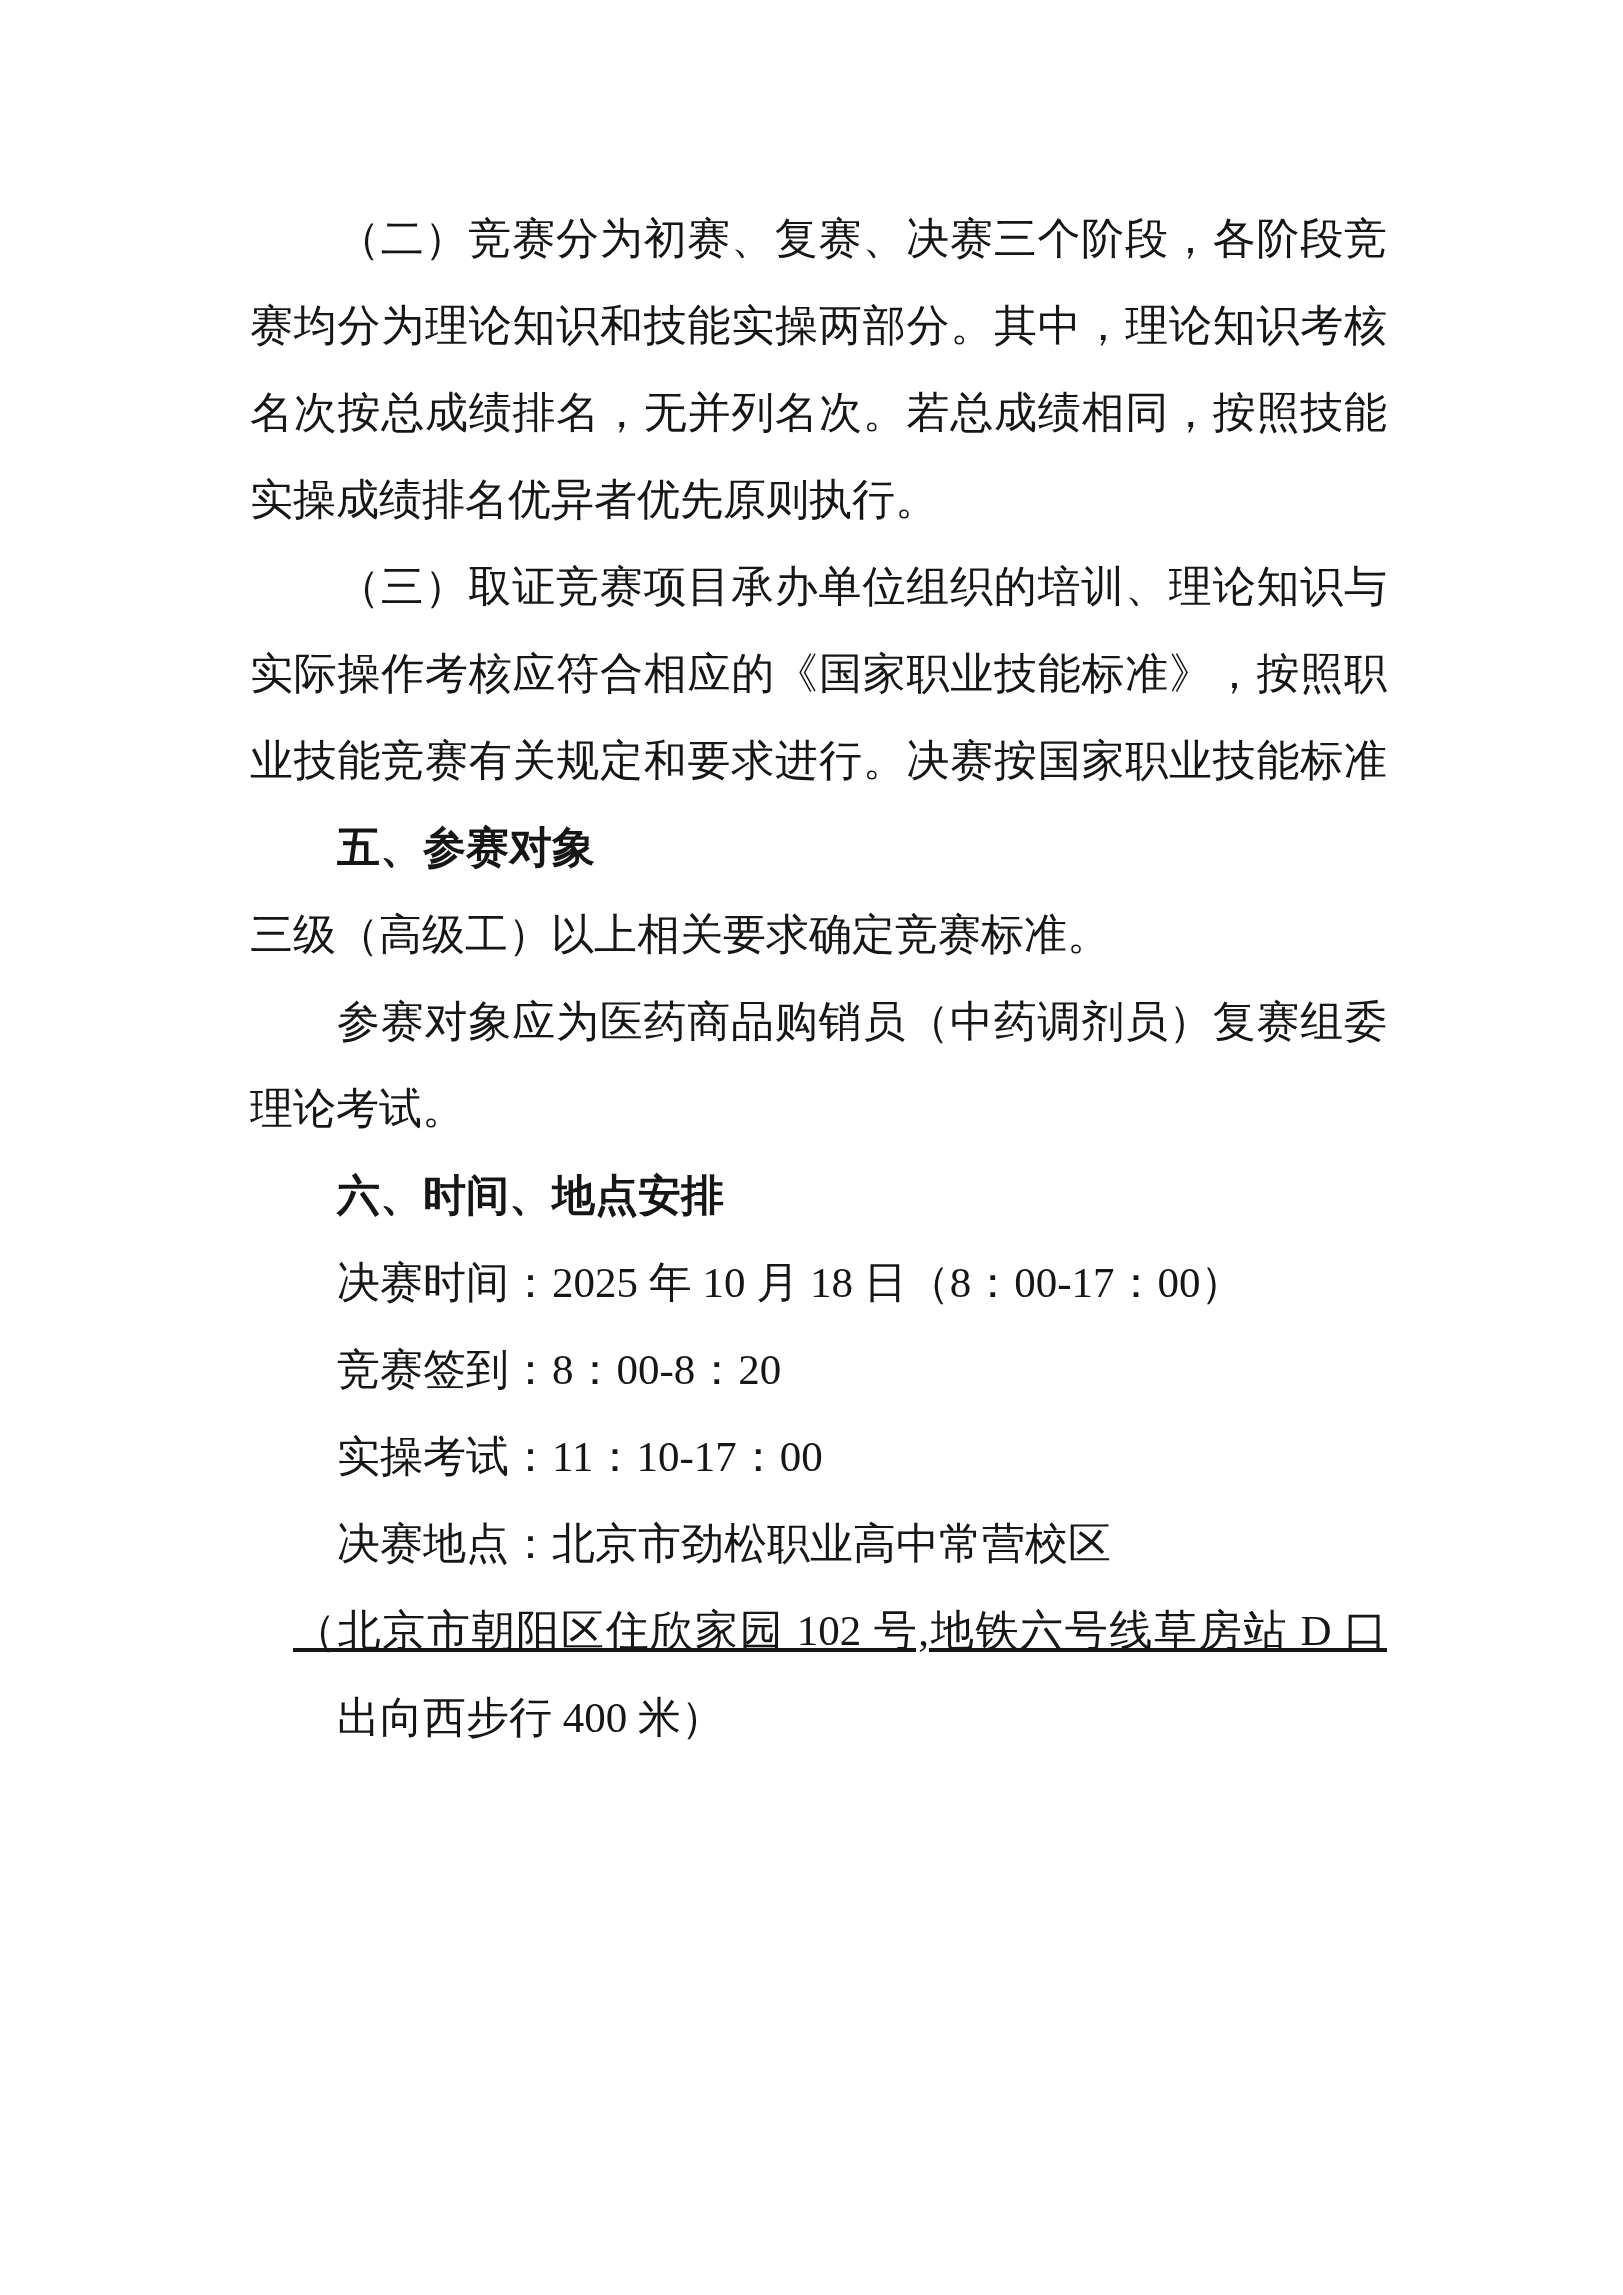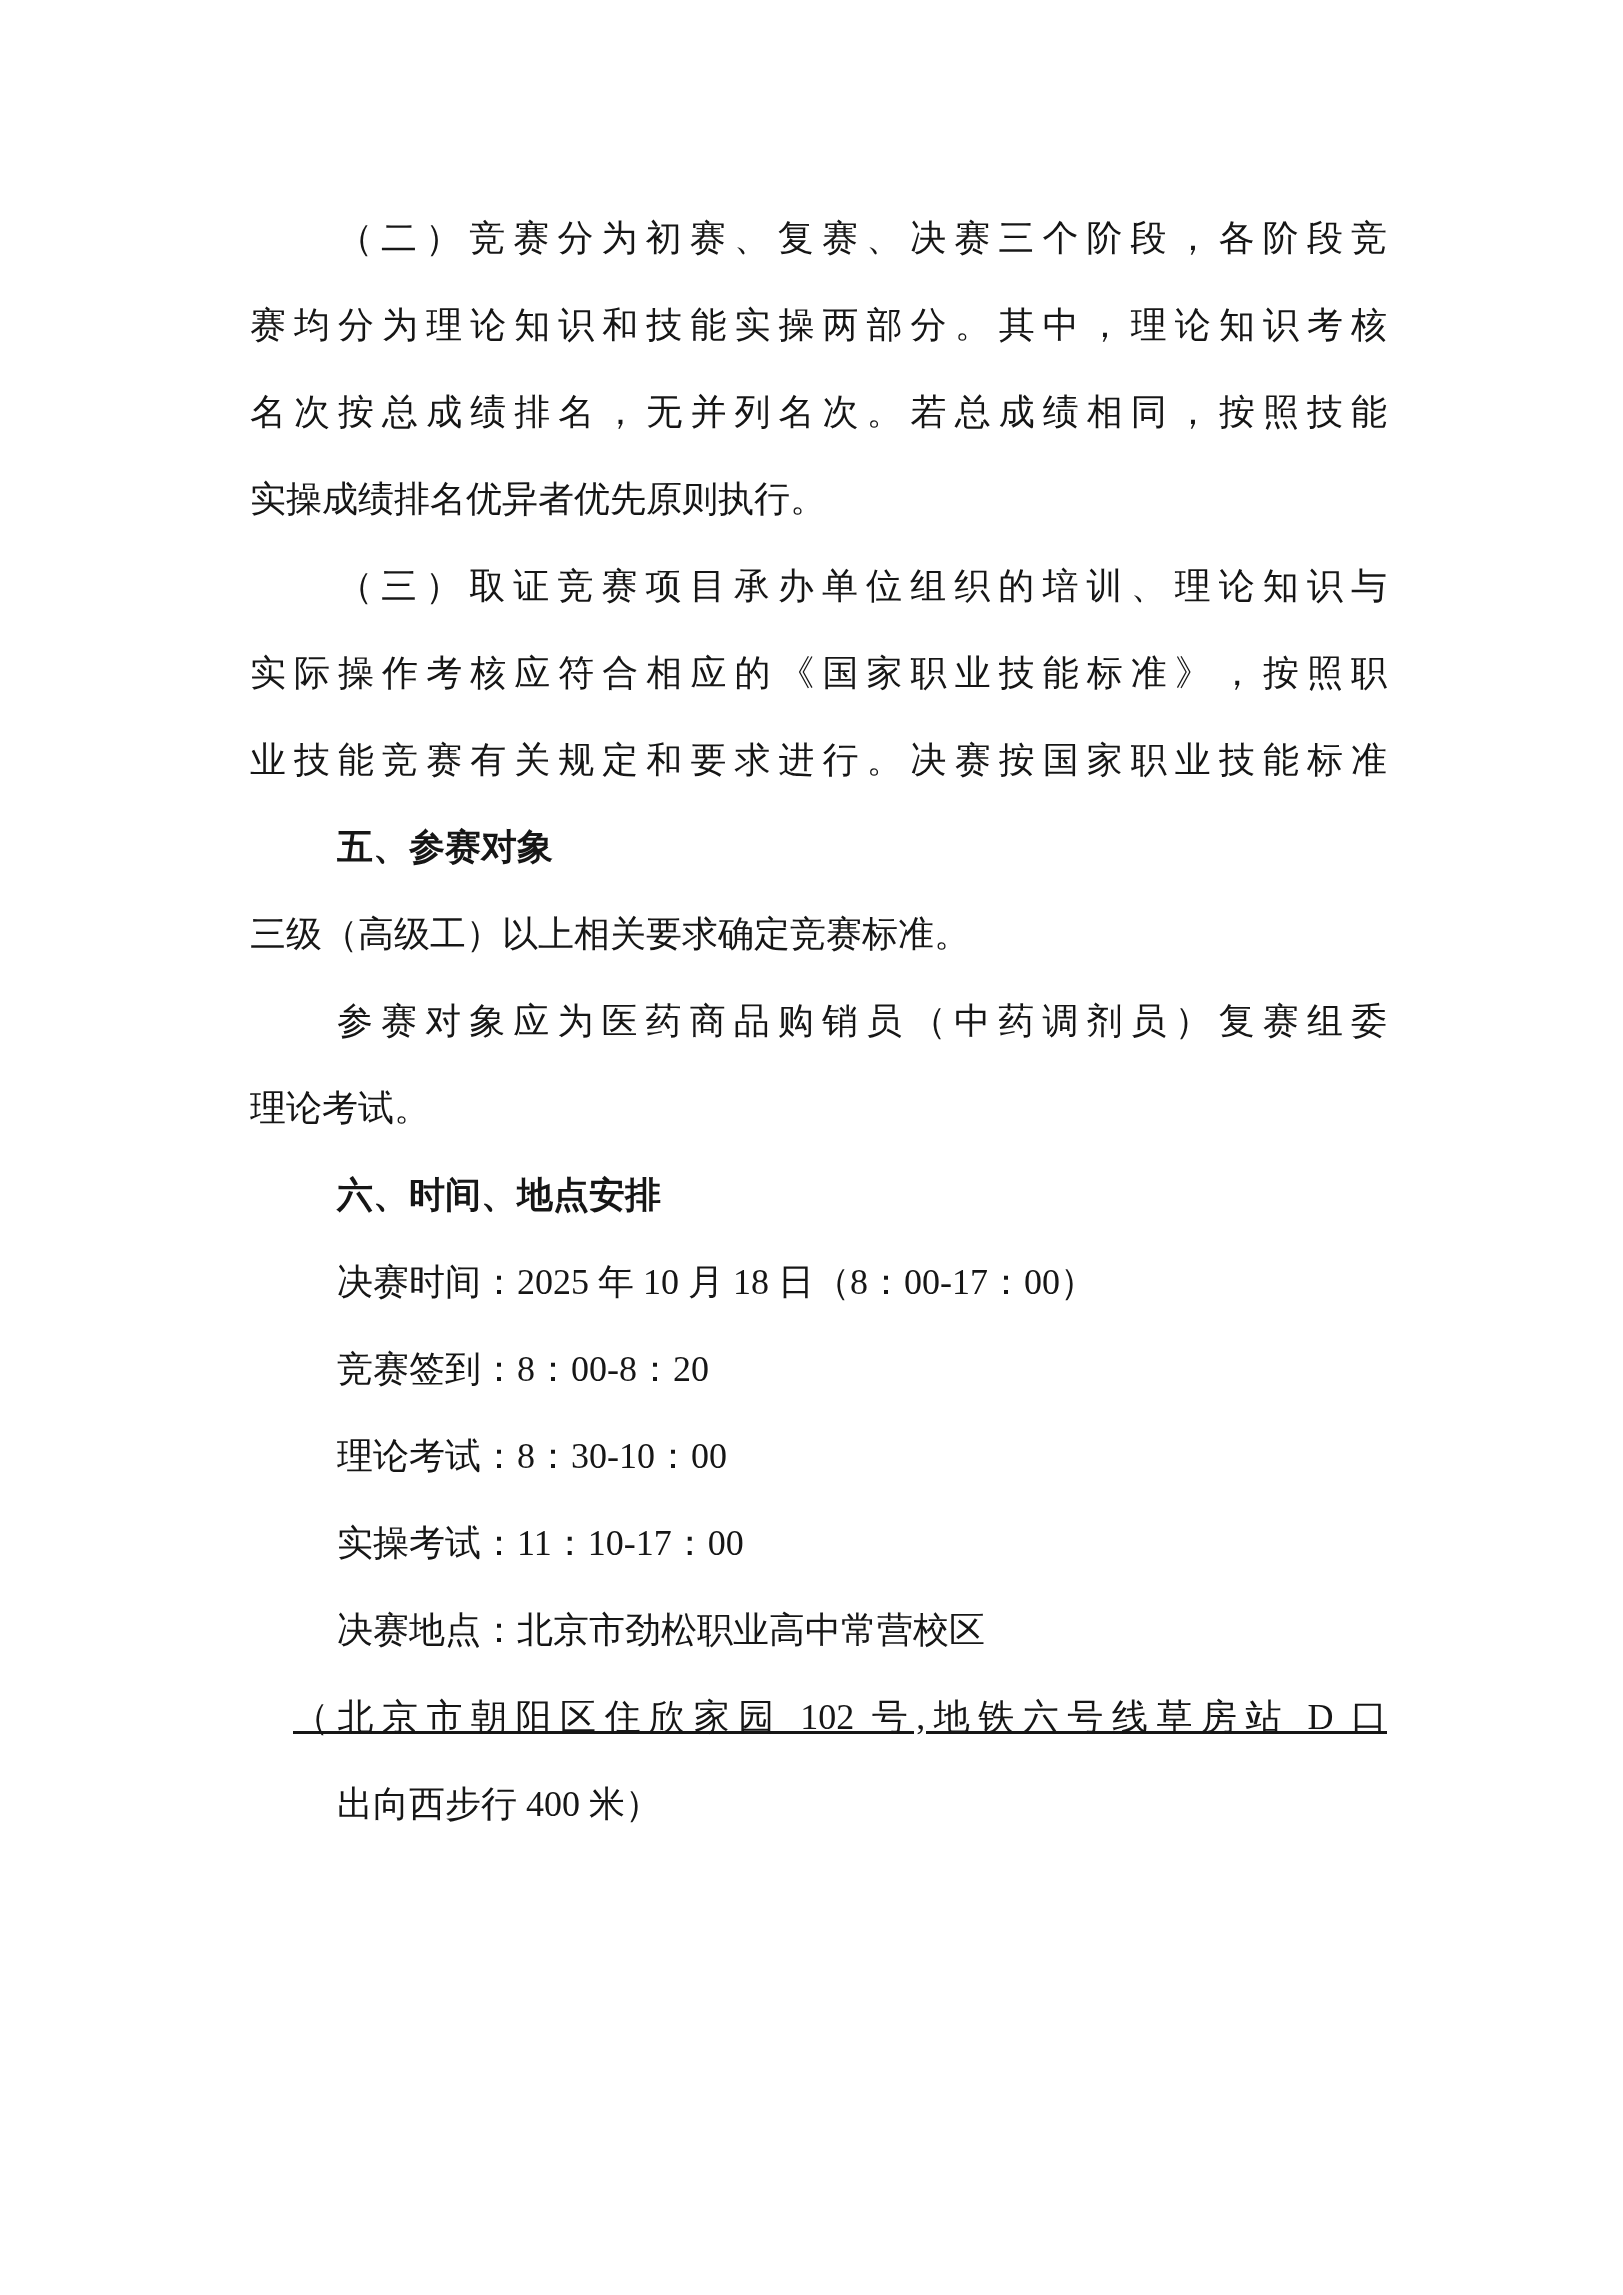--- a/index.html
+++ b/index.html
@@ -10,21 +10,21 @@
     height: 2295px;
     background: #ffffff;
     overflow: hidden;
     font-family: "Liberation Serif", "DejaVu Serif", serif;
   }
   .textblock {
     position: absolute;
     left: 250px;
     top: 195px;
     width: 1137px;
-    font-size: 36px;
+    font-size: 43px;
     line-height: 87px;
     color: #161616;
     letter-spacing: 0;
     white-space: nowrap;
   }
   .line {
     width: 100%;
     height: 87px;
     white-space: normal;
     overflow: visible;
@@ -54,20 +54,19 @@
     <div class="line j i2">（三）取证竞赛项目承办单位组织的培训、理论知识与</div>
     <div class="line j">实际操作考核应符合相应的《国家职业技能标准》，按照职</div>
     <div class="line j">业技能竞赛有关规定和要求进行。决赛按国家职业技能标准</div>
     <div class="line i2 b">五、参赛对象</div>
     <div class="line">三级（高级工）以上相关要求确定竞赛标准。</div>
     <div class="line j i2">参赛对象应为医药商品购销员（中药调剂员）复赛组委</div>
     <div class="line">理论考试。</div>
     <div class="line i2 b">六、时间、地点安排</div>
     <div class="line i2">决赛时间：2025 年 10 月 18 日（8：00-17：00）</div>
     <div class="line i2">竞赛签到：8：00-8：20</div>
-    <div class="line i2">理论考试：8：30-10：00</div>
     <div class="line i2">实操考试：11：10-17：00</div>
     <div class="line i2">决赛地点：北京市劲松职业高中常营校区</div>
     <div class="line j i1">（北京市朝阳区住欣家园 102 号,地铁六号线草房站 D 口</div>
     <div class="line i2">出向西步行 400 米）</div>
   </div>
 </div>
 
 
 </body></html>

